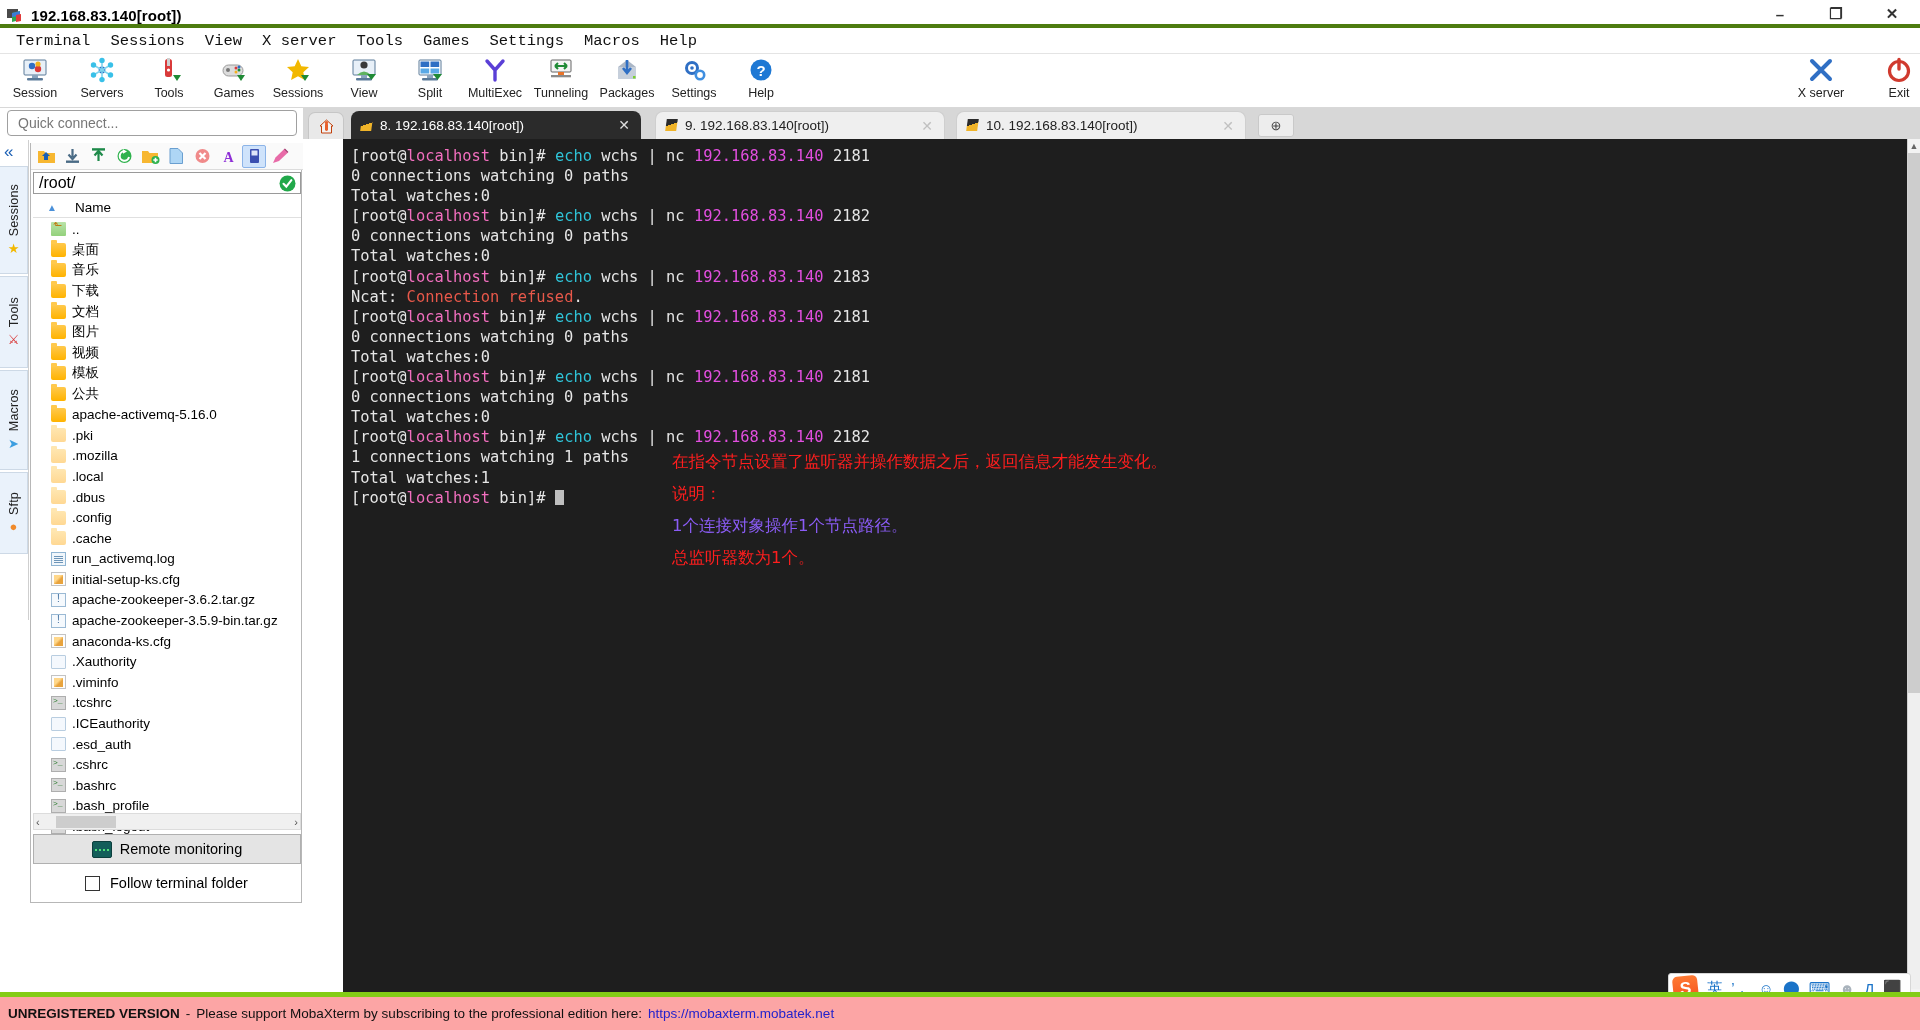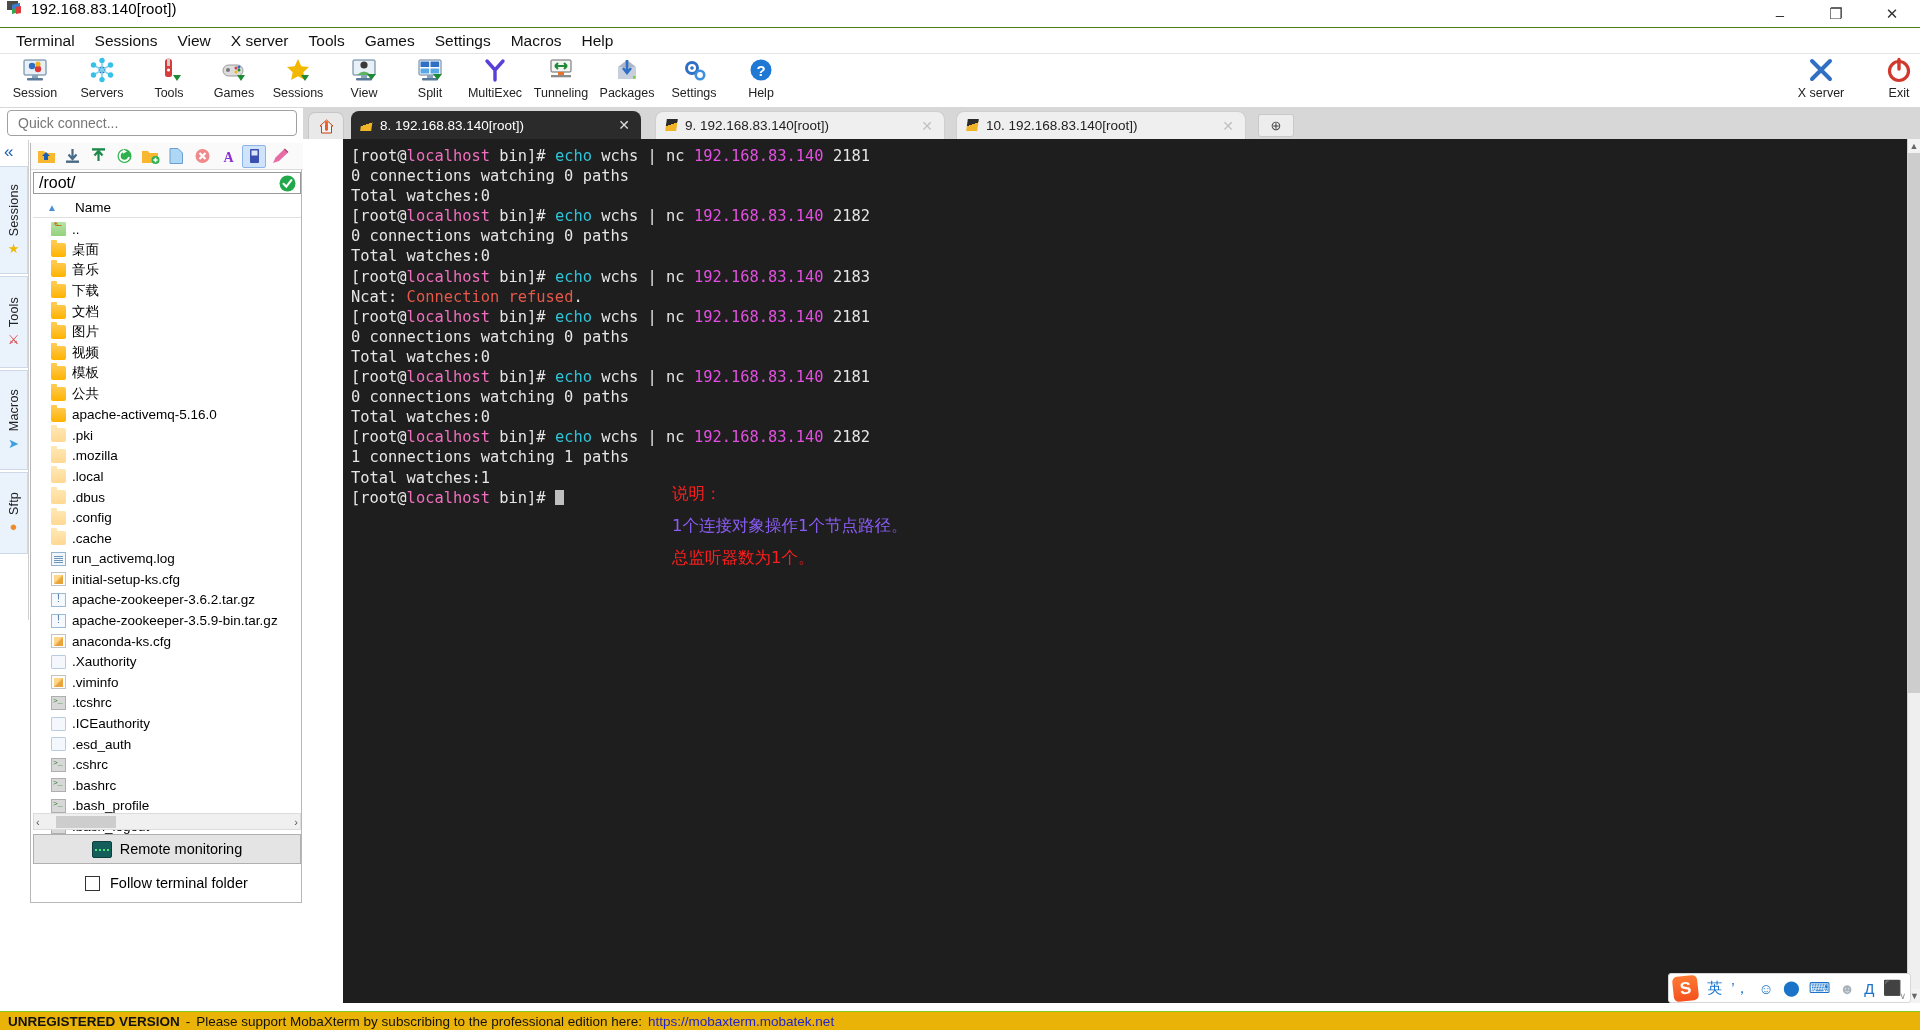--- a/index.html
+++ b/index.html
@@ -9,39 +9,40 @@
     overflow: hidden;
     background: #f0f0f0;
     font-family: "Liberation Sans", sans-serif;
     -webkit-font-smoothing: antialiased;
   }
   #app { position: relative; width: 1920px; height: 1030px; background: #ffffff; }
 
   
   .titlebar {
     position: absolute; top: 0; left: 0; width: 1920px; height: 28px;
-    background: #ffffff; display: flex; align-items: flex-start;
-    border-bottom: 1px solid #4d7c0f;
+    background: #ffffff; display: flex; align-items: flex-end;
+    border-bottom: 4px solid #4d7c0f;
+    font-weight: bold;
   }
   .title-icon {
     width: 16px; height: 16px; margin-left: 7px; margin-right: 8px;
     position: relative; flex: none;
   }
   .title-text { font-size: 15px; color: #000; letter-spacing: .1px; }
   .win-btns { position: absolute; right: 0; top: 0; height: 28px; display: flex; }
   .win-btn { width: 56px; height: 28px; display: flex; align-items: center; justify-content: center;
              color: #333; font-size: 15px; }
 
   
   .menubar {
     position: absolute; top: 28px; left: 0; width: 1920px; height: 26px;
     background: #ffffff; display: flex; align-items: center; padding-left: 6px;
     border-bottom: 1px solid #e4e4e4;
   }
-  .menu-item { font-size: 15.5px; color: #111; padding: 2px 10px; cursor: default; }
+  .menu-item { font-size: 15.5px; color: #111; padding: 2px 10px; cursor: default; font-family: Liberation Mono, monospace; }
 
   
   .toolbar {
     position: absolute; top: 54px; left: 0; width: 1920px; height: 54px;
     background: #ffffff; border-bottom: 1px solid #d8d8d8;
   }
   .tb-item {
     position: absolute; top: 2px; width: 66px; height: 50px;
     display: flex; flex-direction: column; align-items: center; justify-content: flex-start;
   }
@@ -219,23 +220,23 @@
   }
   .sogou-logo { width: 25px; height: 25px; background: linear-gradient(#ff7a33,#f4511e);
       border-radius: 5px; color:#fff; font-weight: bold; font-size: 17px;
       display:flex; align-items:center; justify-content:center; transform: rotate(-6deg); }
   .ime-ico { font-size: 15px; color: #1a73c8; }
   .ime-ico.gray { color: #a9b3bc; }
   .ime-caret { position: absolute; right: 4px; bottom: 1px; font-size: 9px; color:#8a8a8a; }
 
   
   .statusbar {
-    position: absolute; bottom: 0; left: 0; width: 1920px; height: 19px;
-    background: #eab308; display: flex; align-items: center; padding-left: 8px;
-    font-size: 13.5px; color: #111; gap: 6px; border-top: 1px solid #84cc16;
+    position: absolute; bottom: 0; left: 0; width: 1920px; height: 38px;
+    background: #fca5a5; display: flex; align-items: center; padding-left: 8px;
+    font-size: 13.5px; color: #111; gap: 6px; border-top: 5px solid #84cc16;
   }
   .sb-strong { font-weight: bold; font-size: 13.5px; }
   .sb-link { color: #2222cc; }
 </style>
 </head>
 <body>
 
 <div id="app">
 
   <div class="titlebar">
@@ -699,16 +700,17 @@
       <span class="ime-caret">∨</span>
   </div>
 
   <div class="statusbar">
     <span class="sb-strong">UNREGISTERED VERSION</span>
     <span>-</span>
     <span>Please support MobaXterm by subscribing to the professional edition here:</span>
     <span class="sb-link">https://mobaxterm.mobatek.net</span>
   </div>
 
+<div class="annot" style="left: 672px; top: 446px; color: rgb(255, 30, 30);">在指令节点设置了监听器并操作数据之后，返回信息才能发生变化。</div>
     <div class="annot" style="left: 672px; top: 478px; color: rgb(255, 30, 30);">说明：</div>
     <div class="annot" style="left: 672px; top: 510px; color: #8b5cf6;">1个连接对象操作1个节点路径。</div>
     <div class="annot" style="left: 672px; top: 542px; color: rgb(255, 30, 30);">总监听器数为1个。</div>
   </div>
 
 </body></html>

